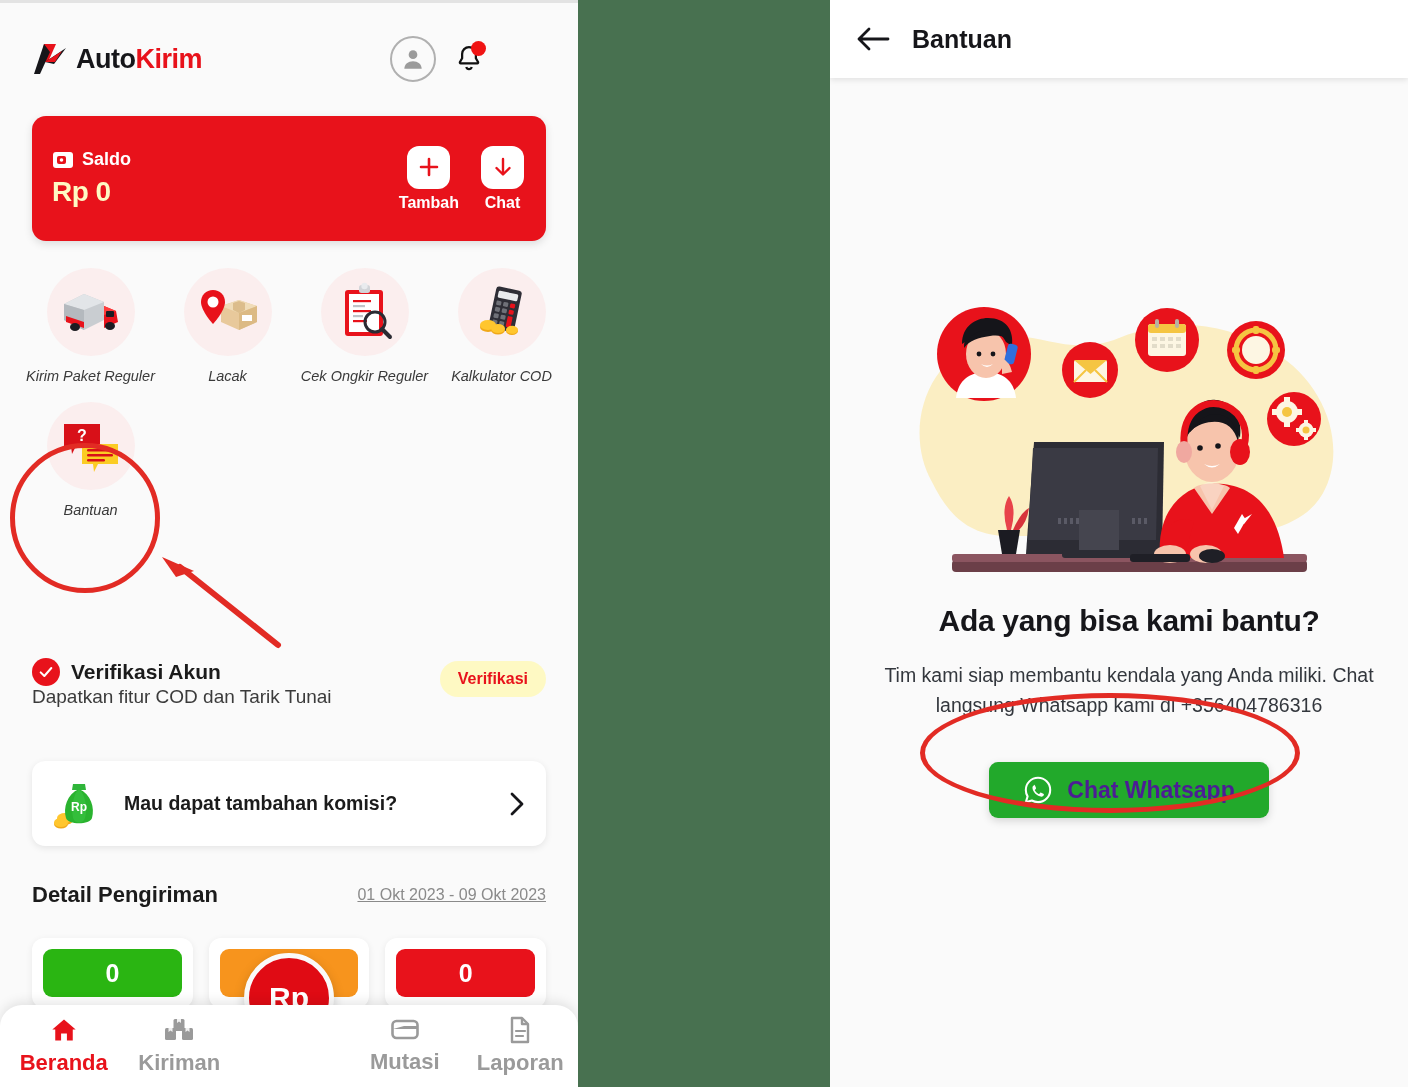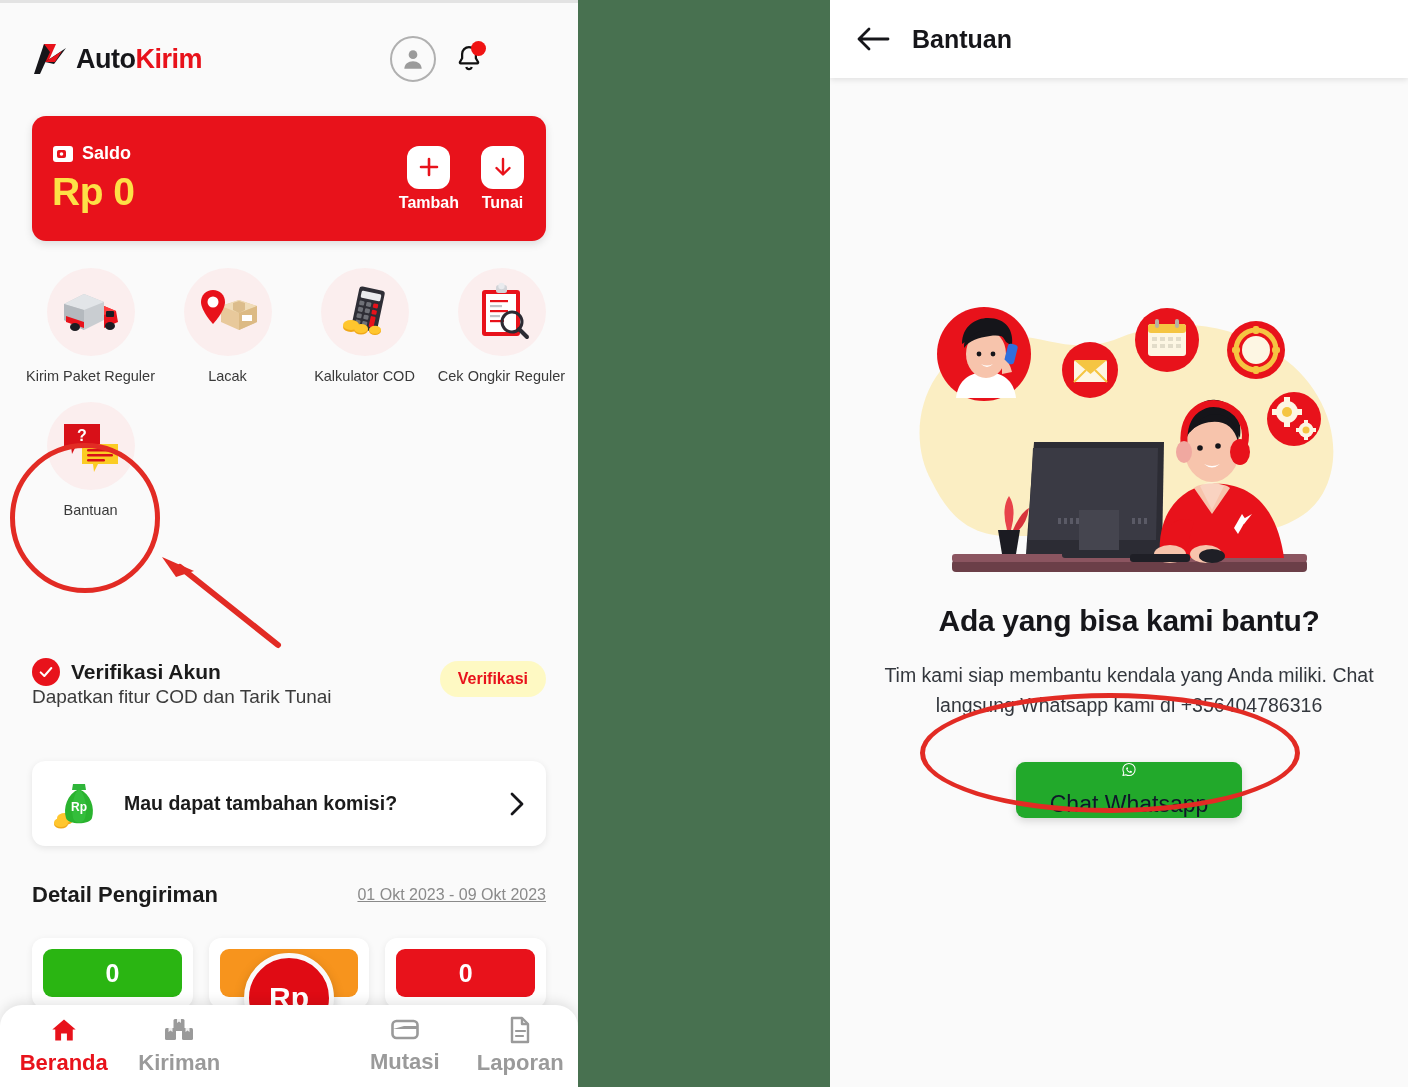--- a/index.html
+++ b/index.html
@@ -46,41 +46,41 @@
   .saldo-card {
     position: absolute; left: 32px; top: 116px; width: 514px; height: 125px;
     background: #e8121b; border-radius: 14px;
     box-shadow: 0 3px 8px rgba(0,0,0,0.12);
     display: flex; align-items: center; justify-content: space-between;
     padding: 0 22px 0 20px;
   }
   .saldo-left { display:flex; flex-direction: column; gap: 6px; }
   .saldo-label-row { display:flex; align-items:center; gap: 8px; }
   .saldo-label { color:#fff; font-size: 18px; font-weight: 600; }
-  .saldo-amount { color:#fde047; font-size: 39px; font-weight: bold; letter-spacing: -0.5px; }
+  .saldo-amount { color:#fef9c3; font-size: 28px; font-weight: bold; letter-spacing: -0.5px; }
   .saldo-actions { display:flex; gap: 22px; }
   .saldo-act { display:flex; flex-direction: column; align-items:center; gap: 5px; }
   .saldo-act-btn {
     width: 43px; height: 43px; border-radius: 12px; background: #fff;
     display:flex; align-items:center; justify-content:center;
   }
   .saldo-act-label { color:#fff; font-size: 16px; font-weight: 600; }
 
   
   .menu-grid {
     position: absolute; left: 22px; top: 268px; width: 540px;
     display: grid; grid-template-columns: repeat(4, 137px); row-gap: 16px;
   }
   .menu-item { display:flex; flex-direction: column; align-items:center; width: 137px; }
   .menu-circle {
     width: 88px; height: 88px; border-radius: 50%; background: #fbeeee;
     display:flex; align-items:center; justify-content:center;
   }
   .menu-label {
-    margin-top: 11px; font-size: 14.5px; color: #3a3a3a; text-align:center; line-height: 1.28;
+    margin-top: 11px; font-size: 14.5px; color: #3a3a3a; text-align:center; line-height: 1.28; font-style: italic;
   }
 
   
   .verif {
     position: absolute; left: 32px; top: 658px; width: 514px;
   }
   .verif-row { display:flex; align-items:flex-start; justify-content: space-between; }
   .verif-left {}
   .verif-title-row { display:flex; align-items:center; gap: 11px; }
   .verif-check {
@@ -182,26 +182,25 @@
   .illus { margin-top: 198px; width: 470px; height: 300px; }
   .rp-h1 {
     margin-top: 22px; font-size: 30px; font-weight: bold; color:#16161a; text-align:center;
     letter-spacing: -0.3px;
   }
   .rp-p {
     margin-top: 22px; font-size: 19.5px; color:#33373d; text-align:center; line-height: 1.55;
     max-width: 520px;
   }
   .wa-btn {
-    margin-top: 42px; background:#22a92b; color:#0f172a; border:none;
+    margin-top: 42px; background:#22a92b; color:#4c1d95; border:none;
     border-radius: 9px; height: 56px; padding: 0 34px;
     display:flex; align-items:center; gap: 14px;
-    font-size: 23px; font-weight: normal; font-family: "Liberation Sans", sans-serif;
+    font-size: 23px; font-weight: bold; font-family: "Liberation Sans", sans-serif;
     box-shadow: 0 3px 8px rgba(0,0,0,0.15);
-    flex-direction: column;
   }
   .anno-ellipse-2 {
     position:absolute; left: 90px; top: 693px; width: 380px; height: 120px;
     border: 5px solid #e22b24; border-radius: 50%; pointer-events:none; z-index: 5;
   }
 </style>
 </head>
 <body>
 
 <div class="stage">
@@ -258,21 +257,21 @@
             </svg>
           </div>
           <span class="saldo-act-label">Tambah</span>
         </div>
         <div class="saldo-act">
           <div class="saldo-act-btn">
             <svg width="24" height="24" viewBox="0 0 24 24">
               <path d="M12 4v15M5.5 13L12 19.5 18.5 13" stroke="#e8121b" stroke-width="2.4" fill="none" stroke-linecap="round" stroke-linejoin="round"></path>
             </svg>
           </div>
-          <span class="saldo-act-label">Tunai</span>
+          <span class="saldo-act-label">Chat</span>
         </div>
       </div>
     </div>
 
     <div class="menu-grid">
 
       <div class="menu-item">
         <div class="menu-circle">
           <svg width="66" height="56" viewBox="0 0 66 56">
             <path d="M6 20 L26 10 L46 18 L46 36 L26 46 L6 36 Z" fill="#c9cdd1"></path>
@@ -295,20 +294,39 @@
             <path d="M26 38 L26 22 L44 16 L62 22 L62 38 L44 46 Z" fill="#e8c99b"></path>
             <path d="M26 22 L44 16 L62 22 L44 29 Z" fill="#f0dcb8"></path>
             <path d="M44 29 L62 22 L62 38 L44 46 Z" fill="#dcba84"></path>
             <path d="M38 19 L44 17 L50 19 L50 26 L44 29 L38 26 Z" fill="#cfa86e" opacity="0.6"></path>
             <rect x="47" y="31" width="10" height="6" fill="#fff"></rect>
             <path d="M18 6 C25 6 30 11 30 18 C30 27 18 40 18 40 C18 40 6 27 6 18 C6 11 11 6 18 6 Z" fill="#e8121b"></path>
             <circle cx="18" cy="18" r="5.5" fill="#fff"></circle>
           </svg>
         </div>
         <div class="menu-label">Lacak</div>
+      </div>
+
+      <div class="menu-item">
+        <div class="menu-circle">
+          <svg width="60" height="60" viewBox="0 0 60 60">
+            <rect x="10" y="8" width="38" height="46" rx="3" fill="#e8121b"></rect>
+            <rect x="14" y="12" width="30" height="38" fill="#fff"></rect>
+            <rect x="24" y="3" width="11" height="8" rx="2.5" fill="#d2d4d8"></rect>
+            <circle cx="29.5" cy="4" r="3.2" fill="#e9ebee"></circle>
+            <rect x="18" y="18" width="18" height="2.2" fill="#e8121b"></rect>
+            <rect x="18" y="23" width="12" height="2.2" fill="#bfc3c8"></rect>
+            <rect x="18" y="28" width="18" height="2.2" fill="#e8121b"></rect>
+            <rect x="18" y="33" width="10" height="2.2" fill="#bfc3c8"></rect>
+            <rect x="18" y="38" width="14" height="2.2" fill="#e8121b"></rect>
+            <circle cx="40" cy="40" r="10" fill="none" stroke="#2b2b33" stroke-width="3"></circle>
+            <path d="M47 47 L55 55" stroke="#2b2b33" stroke-width="4" stroke-linecap="round"></path>
+          </svg>
+        </div>
+        <div class="menu-label">Cek Ongkir Reguler</div>
       </div>
 
       <div class="menu-item">
         <div class="menu-circle">
           <svg width="60" height="60" viewBox="0 0 60 60">
             <g transform="rotate(12 32 28)">
               <rect x="20" y="6" width="26" height="42" rx="3" fill="#2e2e36"></rect>
               <rect x="23" y="10" width="20" height="7" rx="1.5" fill="#e9ebee"></rect>
               <g fill="#6f7178">
                 <rect x="23" y="20" width="5" height="4.5" rx="1"></rect>
@@ -332,39 +350,20 @@
             <ellipse cx="26" cy="46.5" rx="7" ry="4.5" fill="#ffc62e"></ellipse>
             <ellipse cx="40" cy="49" rx="6" ry="4" fill="#f0a818"></ellipse>
             <ellipse cx="40" cy="47.8" rx="6" ry="4" fill="#ffc62e"></ellipse>
           </svg>
         </div>
         <div class="menu-label">Kalkulator COD</div>
       </div>
 
       <div class="menu-item">
         <div class="menu-circle">
-          <svg width="60" height="60" viewBox="0 0 60 60">
-            <rect x="10" y="8" width="38" height="46" rx="3" fill="#e8121b"></rect>
-            <rect x="14" y="12" width="30" height="38" fill="#fff"></rect>
-            <rect x="24" y="3" width="11" height="8" rx="2.5" fill="#d2d4d8"></rect>
-            <circle cx="29.5" cy="4" r="3.2" fill="#e9ebee"></circle>
-            <rect x="18" y="18" width="18" height="2.2" fill="#e8121b"></rect>
-            <rect x="18" y="23" width="12" height="2.2" fill="#bfc3c8"></rect>
-            <rect x="18" y="28" width="18" height="2.2" fill="#e8121b"></rect>
-            <rect x="18" y="33" width="10" height="2.2" fill="#bfc3c8"></rect>
-            <rect x="18" y="38" width="14" height="2.2" fill="#e8121b"></rect>
-            <circle cx="40" cy="40" r="10" fill="none" stroke="#2b2b33" stroke-width="3"></circle>
-            <path d="M47 47 L55 55" stroke="#2b2b33" stroke-width="4" stroke-linecap="round"></path>
-          </svg>
-        </div>
-        <div class="menu-label">Cek Ongkir Reguler</div>
-      </div>
-
-      <div class="menu-item">
-        <div class="menu-circle">
           <svg width="62" height="56" viewBox="0 0 62 56">
             <path d="M4 6 L40 6 L40 28 L16 28 L12 36 L11 28 L4 28 Z" fill="#d81018"></path>
             <text x="22" y="23" font-family="Liberation Sans, sans-serif" font-size="16" font-weight="bold" fill="#fff" text-anchor="middle">?</text>
             <path d="M22 26 L58 26 L58 46 L38 46 L34 54 L33 46 L22 46 Z" fill="#fbcc24"></path>
             <rect x="27" y="31" width="26" height="2.4" rx="1.2" fill="#d81018"></rect>
             <rect x="27" y="36" width="26" height="2.4" rx="1.2" fill="#d81018"></rect>
             <rect x="27" y="41" width="18" height="2.4" rx="1.2" fill="#d81018"></rect>
           </svg>
         </div>
         <div class="menu-label">Bantuan</div>

